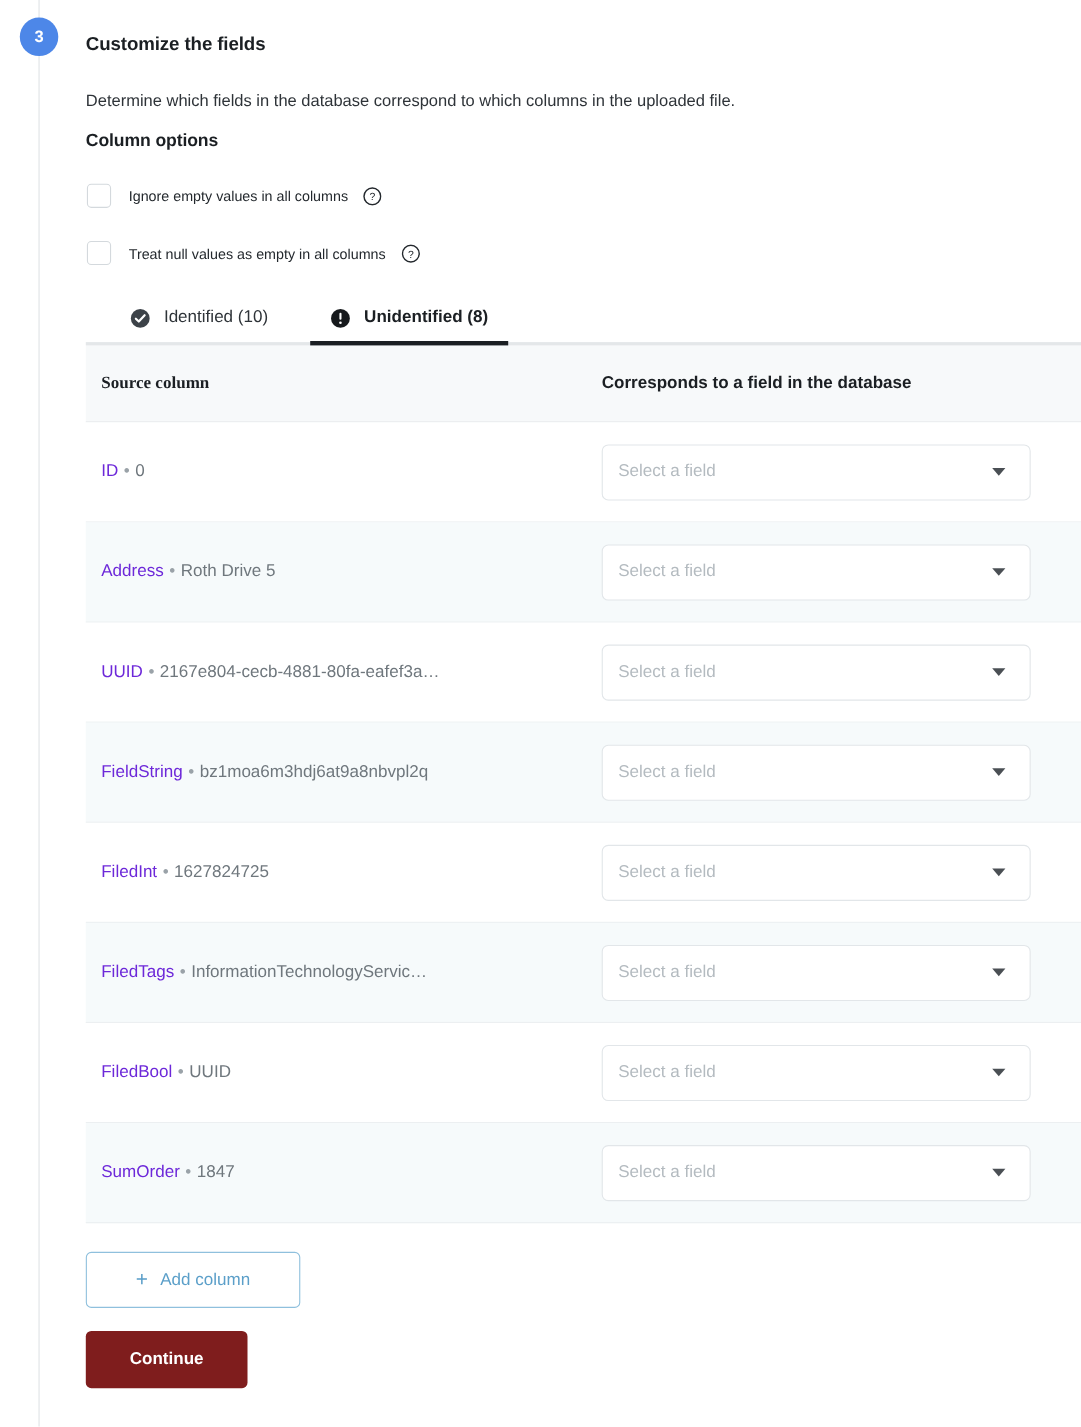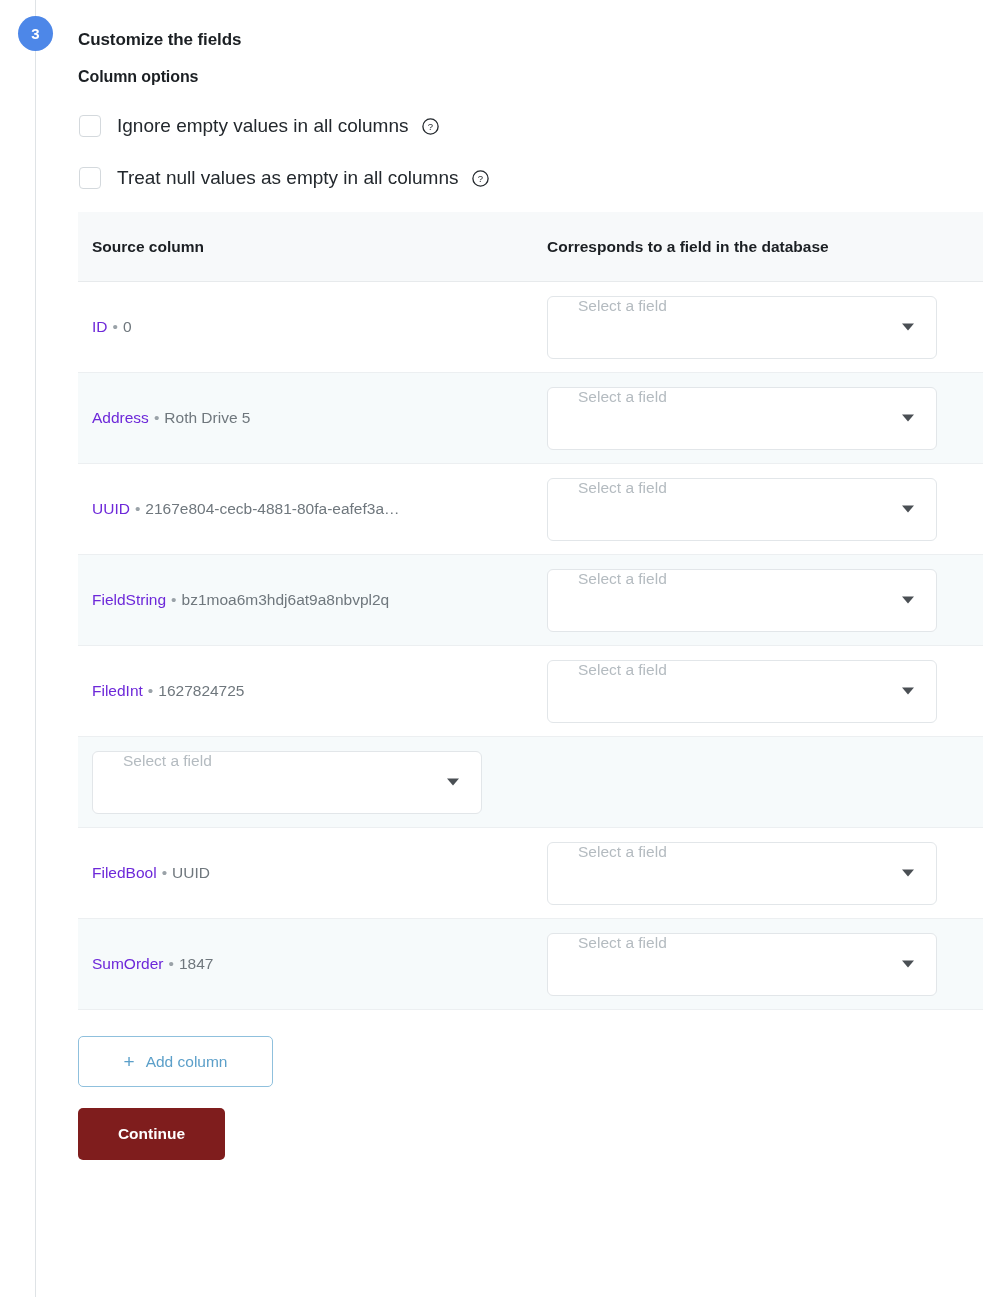--- a/index.html
+++ b/index.html
@@ -86,21 +86,21 @@
   }
   .checkbox {
     width: 22px;
     height: 22px;
     border: 1px solid #d4d9dd;
     border-radius: 4px;
     background: #ffffff;
     flex: 0 0 auto;
   }
   .opt-label {
-    font-size: 19px;
+    font-size: 13px;
     color: #23282d;
     margin-left: 16px;
     white-space: nowrap;
   }
   .help-icon {
     margin-left: 14px;
     width: 17px;
     height: 17px;
     flex: 0 0 auto;
     display: inline-flex;
@@ -160,21 +160,21 @@
     align-items: center;
     height: 70px;
     background: #f7f9fa;
     border-bottom: 1px solid #e7eaec;
   }
   .th {
     font-size: 15.5px;
     font-weight: 700;
     color: #1b1f23;
   }
-  .col-source { width: 455px; padding-left: 14px; }
+  .col-source { width: 455px; padding-left: 14px; font-family: Liberation Serif, serif; }
   .col-field  { flex: 1; padding-left: 14px; }
 
   .trow {
     display: flex;
     align-items: center;
     height: 91px;
     border-bottom: 1px solid #eceff1;
     background: #ffffff;
   }
   .trow.alt { background: #f6fafb; }
@@ -191,27 +191,27 @@
   .src-sep  { color: #9aa2a8; margin: 0 5px; }
   .src-val  { color: #6f777d; }
 
   .field-cell {
     flex: 1;
     padding-left: 14px;
   }
   .select {
     position: relative;
     width: 390px;
-    height: 63px;
+    height: 51px;
     border: 1px solid #e2e6e9;
     border-radius: 6px;
     background: #ffffff;
     display: flex;
-    align-items: flex-start;
-    padding: 0 30px;
+    align-items: center;
+    padding: 0 14px;
     cursor: pointer;
   }
   .select-placeholder {
     font-size: 15.5px;
     color: #b4bbc0;
   }
   .caret {
     position: absolute;
     right: 22px;
     top: 50%;
@@ -262,20 +262,21 @@
 
 <div class="page">
 
   <div class="step-rail"></div>
   <div class="step-badge">3</div>
 
   <div class="content">
 
     <div class="title">Customize the fields</div>
 
+    <div class="desc">Determine which fields in the database correspond to which columns in the uploaded file.</div>
 
     <div class="subtitle">Column options</div>
 
     <div class="options">
 
       <div class="opt-row">
         <div class="checkbox"></div>
         <span class="opt-label">Ignore empty values in all columns</span>
         <span class="help-icon">
           <svg width="17" height="17" viewBox="0 0 17 17">
@@ -291,20 +292,41 @@
         <span class="help-icon">
           <svg width="17" height="17" viewBox="0 0 17 17">
             <circle cx="8.5" cy="8.5" r="7.6" fill="none" stroke="#23282d" stroke-width="1.3"></circle>
             <text x="8.5" y="12.2" font-size="9.5" font-family="Liberation Sans, sans-serif" fill="#23282d" text-anchor="middle">?</text>
           </svg>
         </span>
       </div>
 
     </div>
 
+    <div class="tabs">
+      <div class="tabs-baseline"></div>
+
+      <div class="tab tab-identified">
+        <svg class="tab-icon" viewBox="0 0 20 20">
+          <circle cx="10" cy="10" r="9" fill="#3c4248"></circle>
+          <path d="M5.8 10.3 L8.6 13.0 L14.2 6.9" fill="none" stroke="#ffffff" stroke-width="2.1" stroke-linecap="round" stroke-linejoin="round"></path>
+        </svg>
+        <span class="tab-label">Identified (10)</span>
+      </div>
+
+      <div class="tab tab-unidentified active">
+        <svg class="tab-icon" viewBox="0 0 20 20">
+          <circle cx="10" cy="10" r="9" fill="#16191c"></circle>
+          <rect x="9.0" y="4.6" width="2.0" height="6.6" rx="1" fill="#ffffff"></rect>
+          <circle cx="10" cy="14.1" r="1.25" fill="#ffffff"></circle>
+        </svg>
+        <span class="tab-label">Unidentified (8)</span>
+        <span class="tab-underline"></span>
+      </div>
+    </div>
 
     <div class="table">
 
       <div class="thead">
         <div class="th col-source">Source column</div>
         <div class="th col-field">Corresponds to a field in the database</div>
       </div>
 
       <div id="rows-container">
           <div class="trow">
@@ -346,20 +368,21 @@
           <div class="trow">
             <div class="src-cell"><span class="src-name">FiledInt</span><span class="src-sep">•</span><span class="src-val">1627824725</span></div>
             <div class="field-cell">
               <div class="select">
                 <span class="select-placeholder">Select a field</span>
                 <span class="caret"></span>
               </div>
             </div>
           </div>
           <div class="trow alt">
+            <div class="src-cell"><span class="src-name">FiledTags</span><span class="src-sep">•</span><span class="src-val">InformationTechnologyServic…</span></div>
             <div class="field-cell">
               <div class="select">
                 <span class="select-placeholder">Select a field</span>
                 <span class="caret"></span>
               </div>
             </div>
           </div>
           <div class="trow">
             <div class="src-cell"><span class="src-name">FiledBool</span><span class="src-sep">•</span><span class="src-val">UUID</span></div>
             <div class="field-cell">

